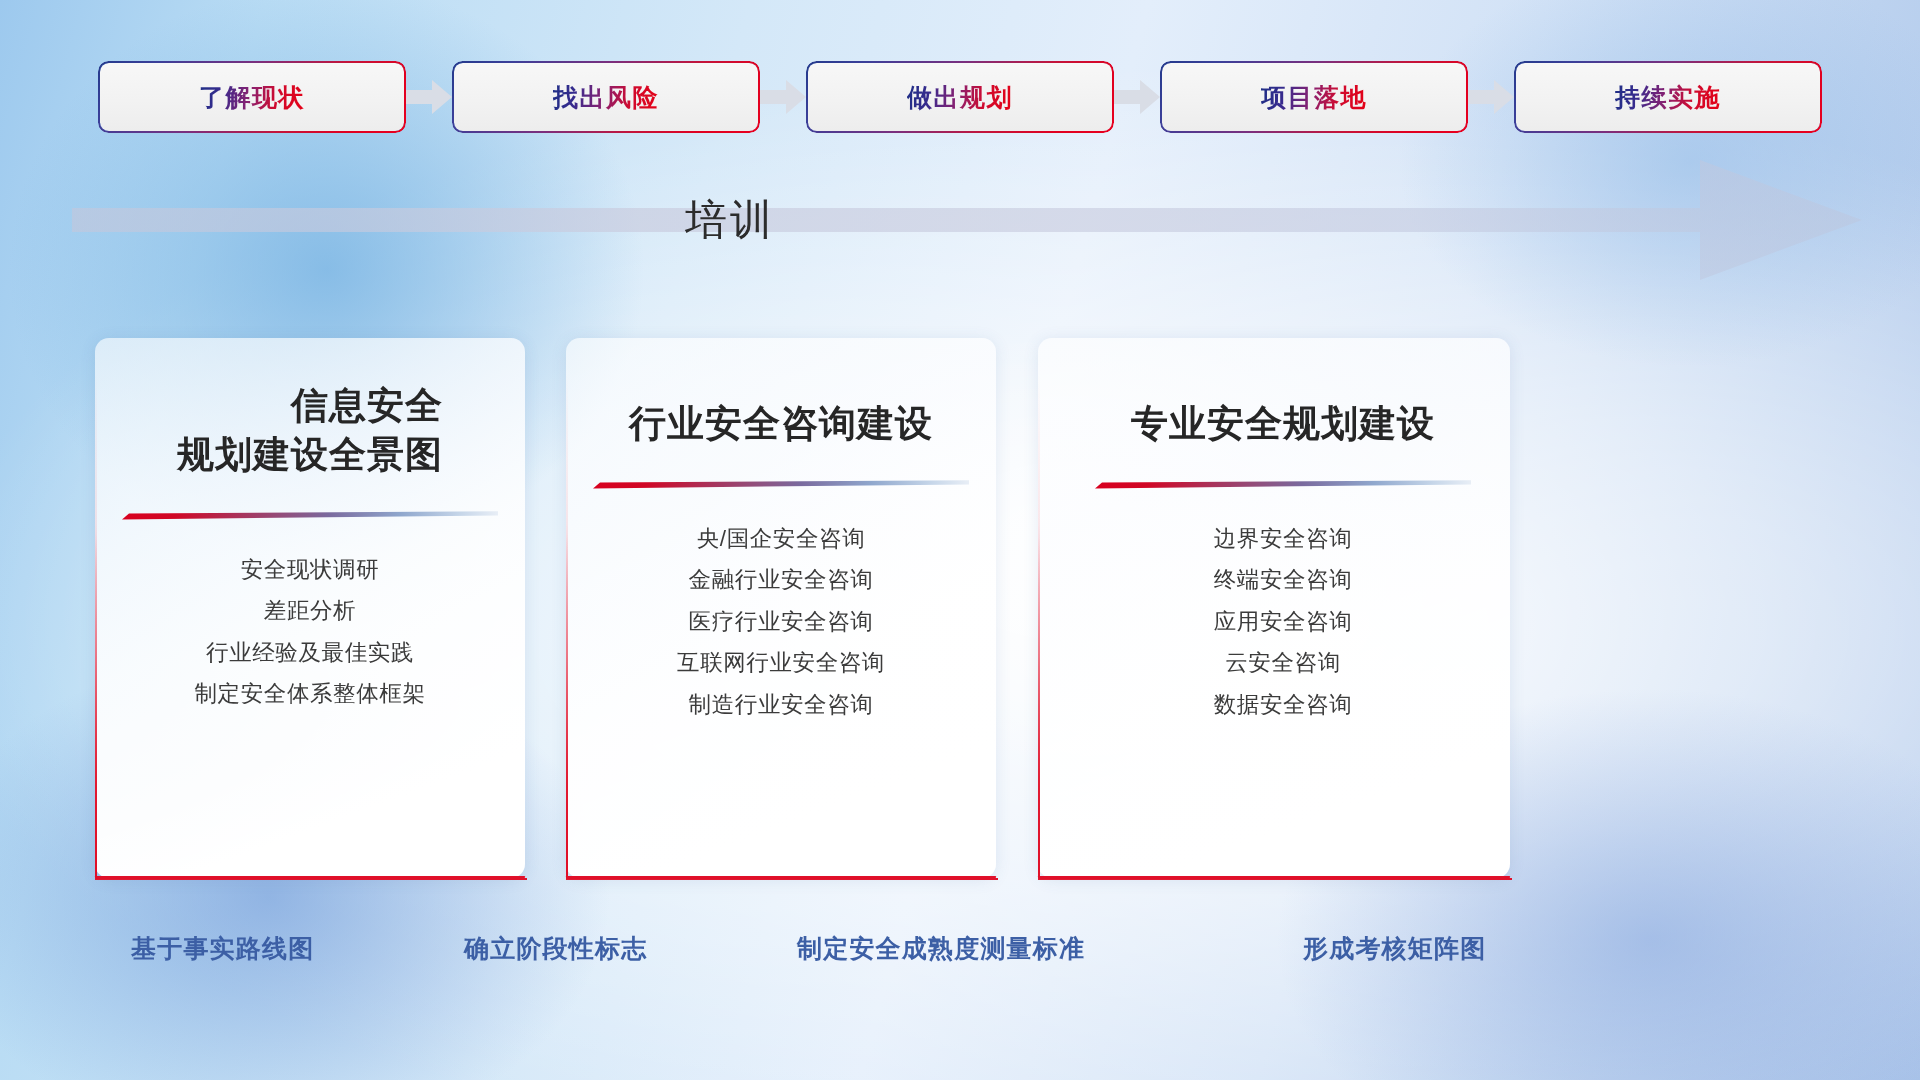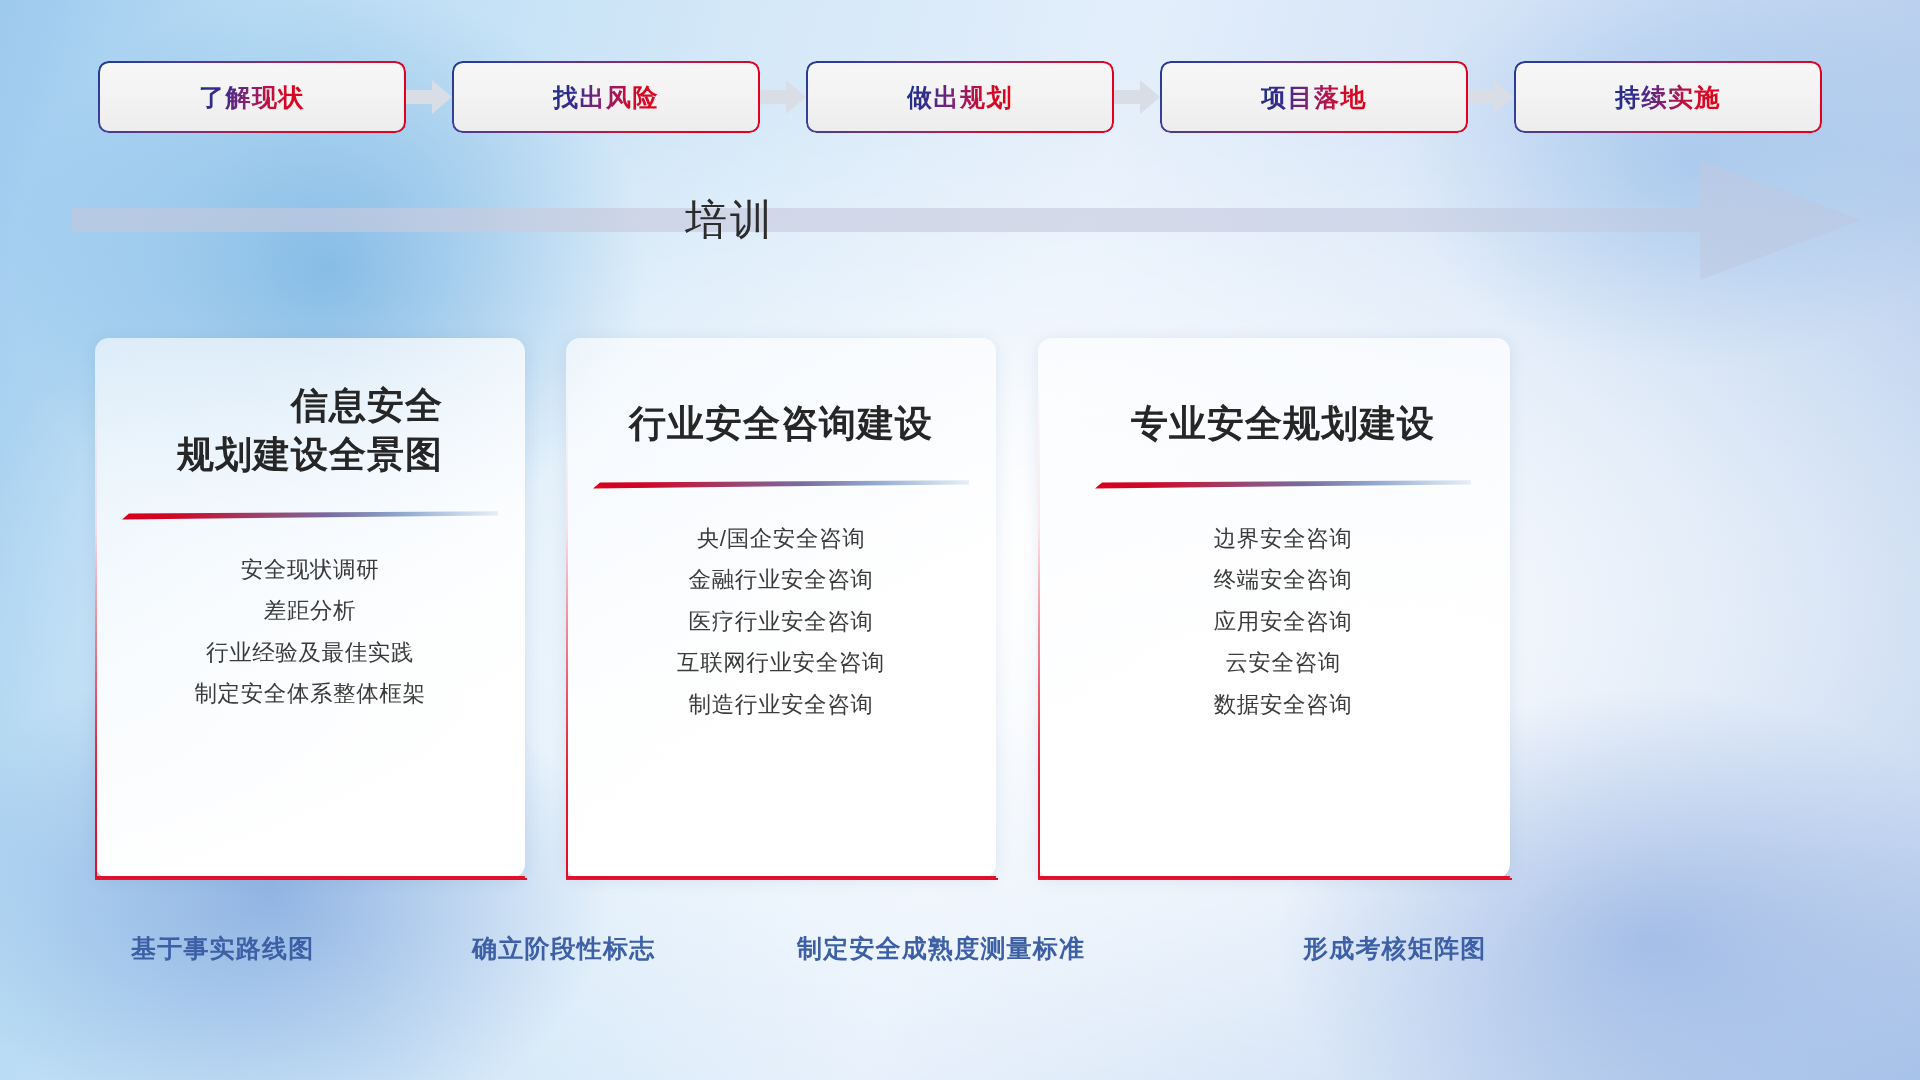--- a/index.html
+++ b/index.html
@@ -151,21 +151,21 @@
   
   #bottom-labels{
     position:absolute; left:0; top:932px; width:1920px; height:50px;
   }
   .bottom-label{
     position:absolute; top:0;
     font-size:25px; font-weight:700; color:#3c5fa5; letter-spacing:1.2px;
     white-space:nowrap;
   }
   #blabel-0{ left:131px; }
-  #blabel-1{ left:464px;margin-left:8px; }
+  #blabel-1{ left:464px; }
   #blabel-2{ left:787px;margin-left:10px; }
   #blabel-3{ left:1292px;margin-left:11px; }
 </style>
 </head>
 <body>
 
 <div id="bg-base"></div>
 <div id="bg-tint-tl"></div>
 <div id="bg-tint-tr"></div>
 <div id="bg-glow-mid"></div>

